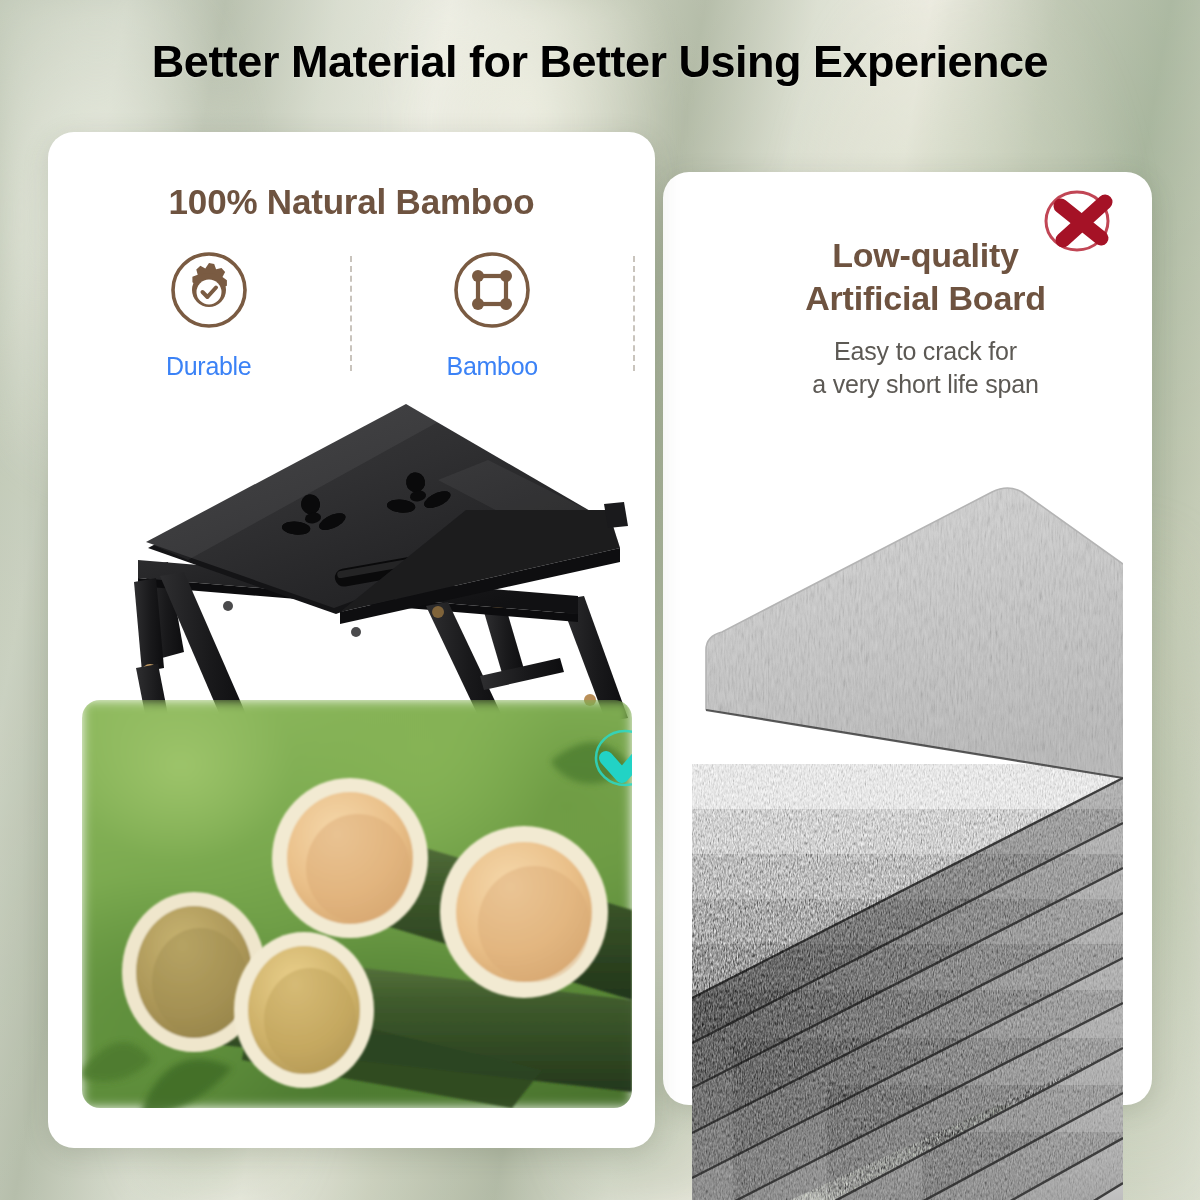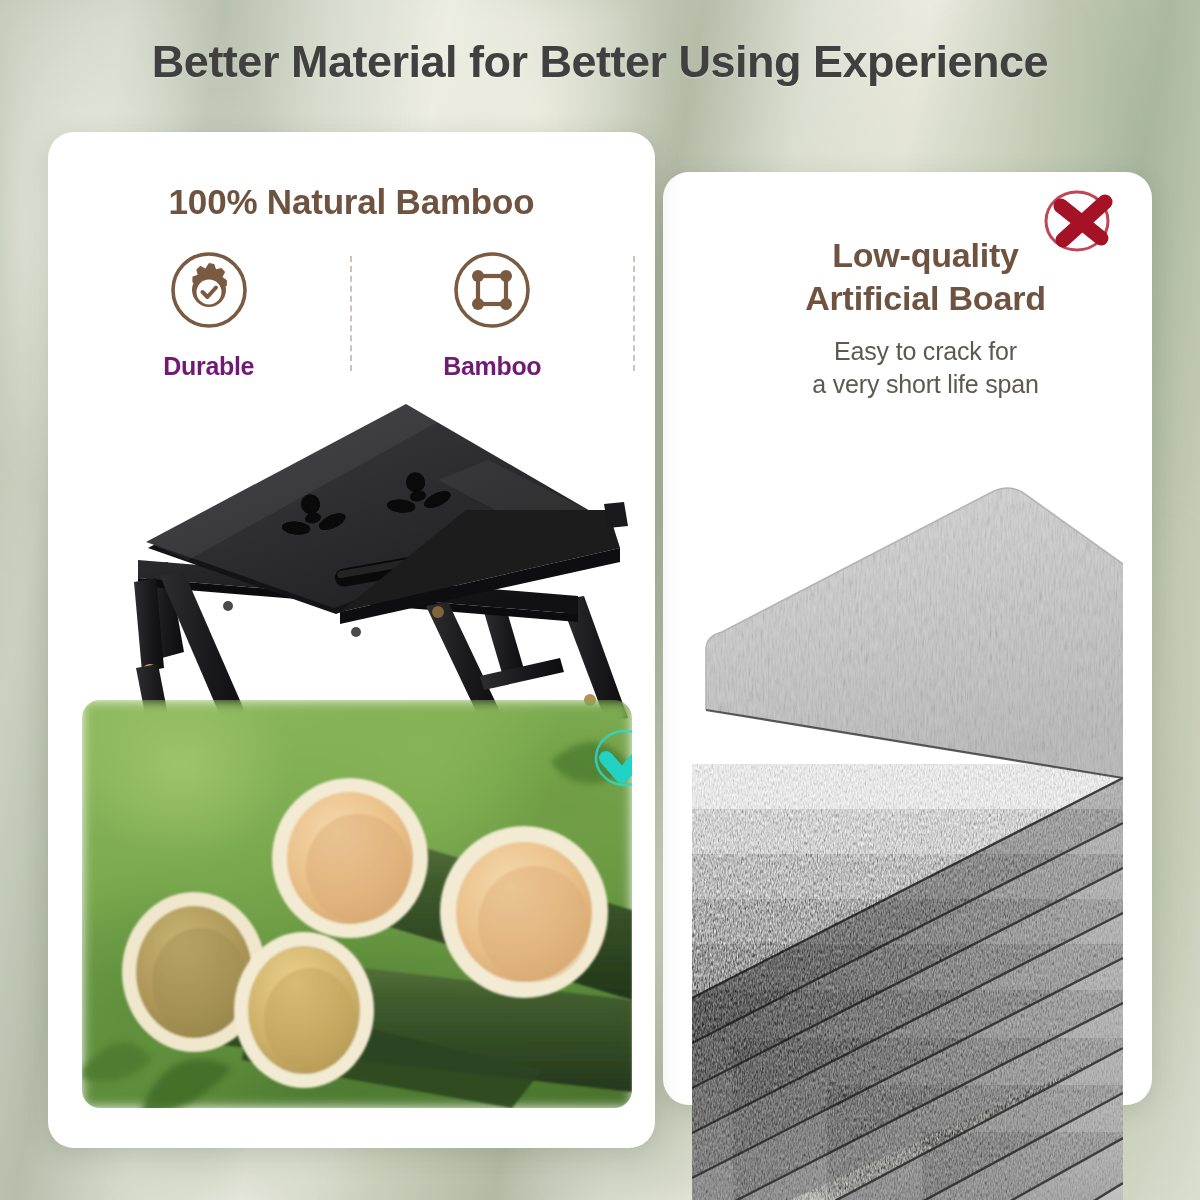--- a/index.html
+++ b/index.html
@@ -52,21 +52,21 @@
 
   
   #title {
     position: absolute;
     left: 0; top: 36px;
     width: 1200px;
     text-align: center;
     font-size: 45px;
     font-weight: 700;
     letter-spacing: -.5px;
-    color: #404040;
+    color: #000000;
     text-shadow: 0 1px 2px rgba(255,255,255,.35);
     white-space: nowrap;
   }
 
   
   .card {
     position: absolute;
     background: #ffffff;
     border-radius: 26px;
     box-shadow: 0 6px 26px rgba(60,70,50,.17);
@@ -104,23 +104,22 @@
   .feature {
     flex: 1 1 0;
     display: flex;
     flex-direction: column;
     align-items: center;
   }
   .feature-icon { width: 80px; height: 80px; display: block; }
   .feature-label {
     margin-top: 22px;
     font-size: 25px;
-    color: #701a75;
+    color: #3b82f6;
     letter-spacing: -.3px;
-    font-weight: bold;
   }
   .divider {
     width: 0;
     align-self: stretch;
     margin-top: 6px;
     border-left: 2px dashed #c9c4bd;
     height: 115px;
   }
 
   

